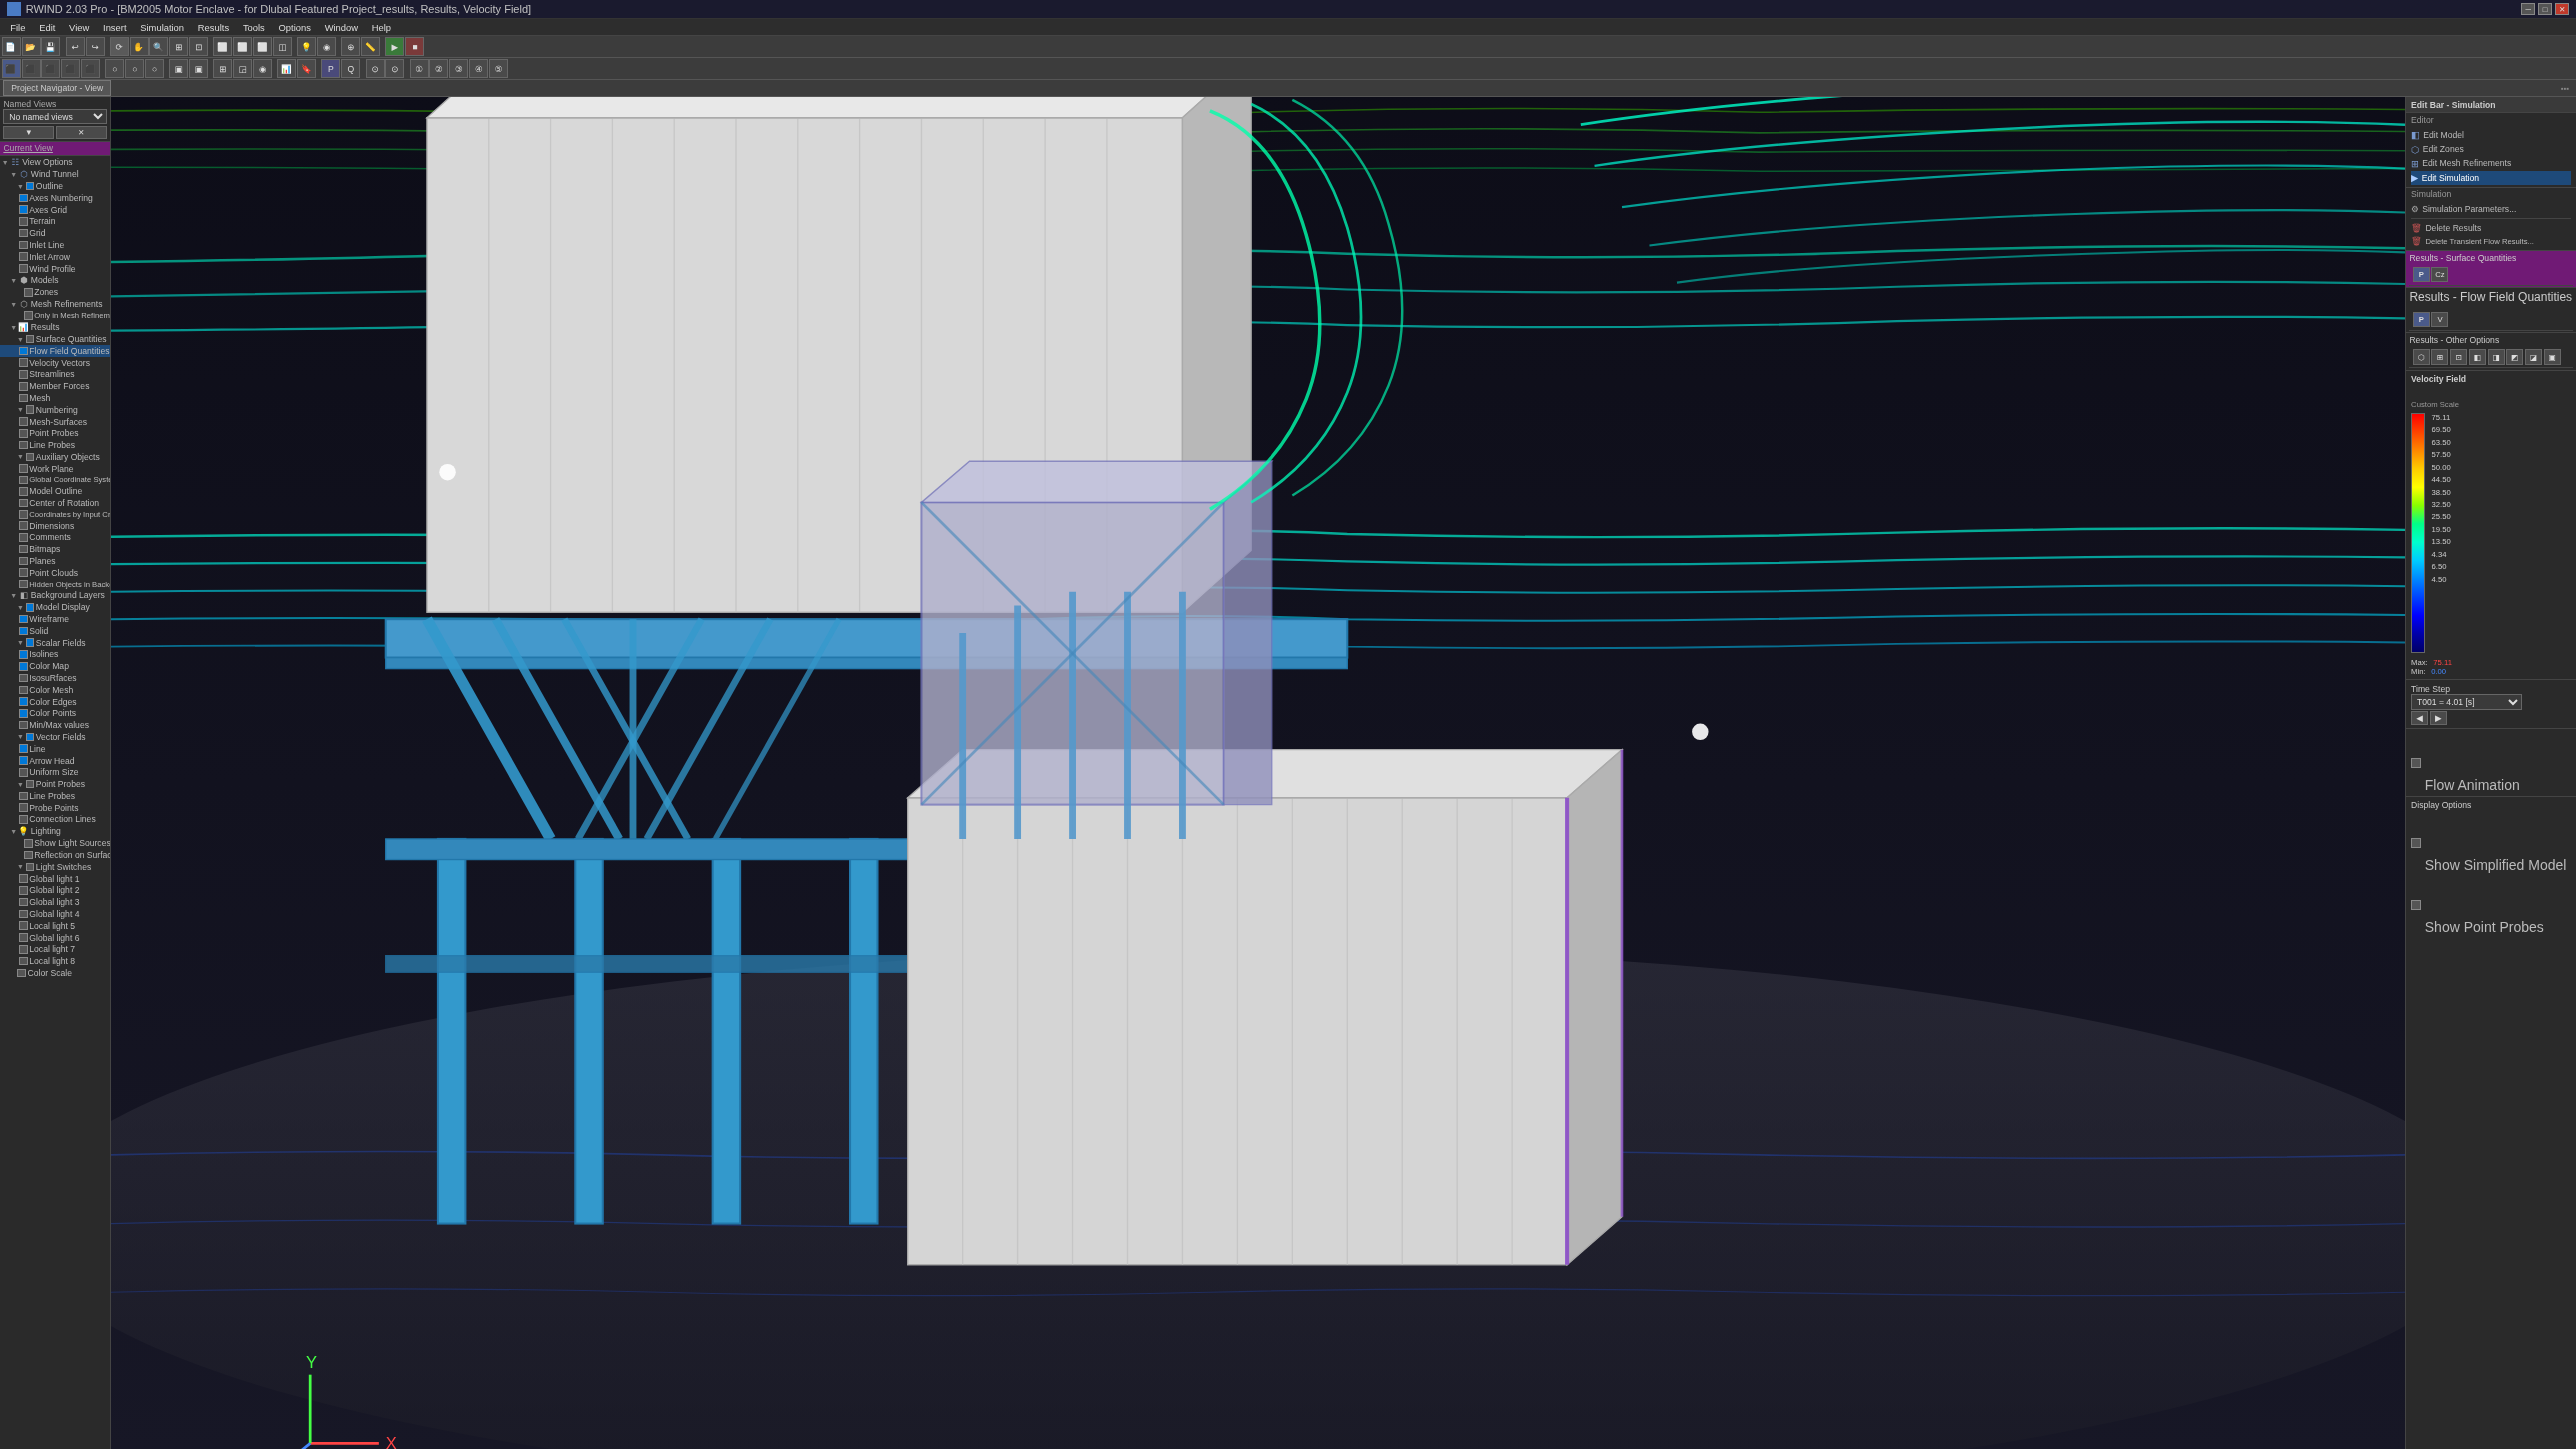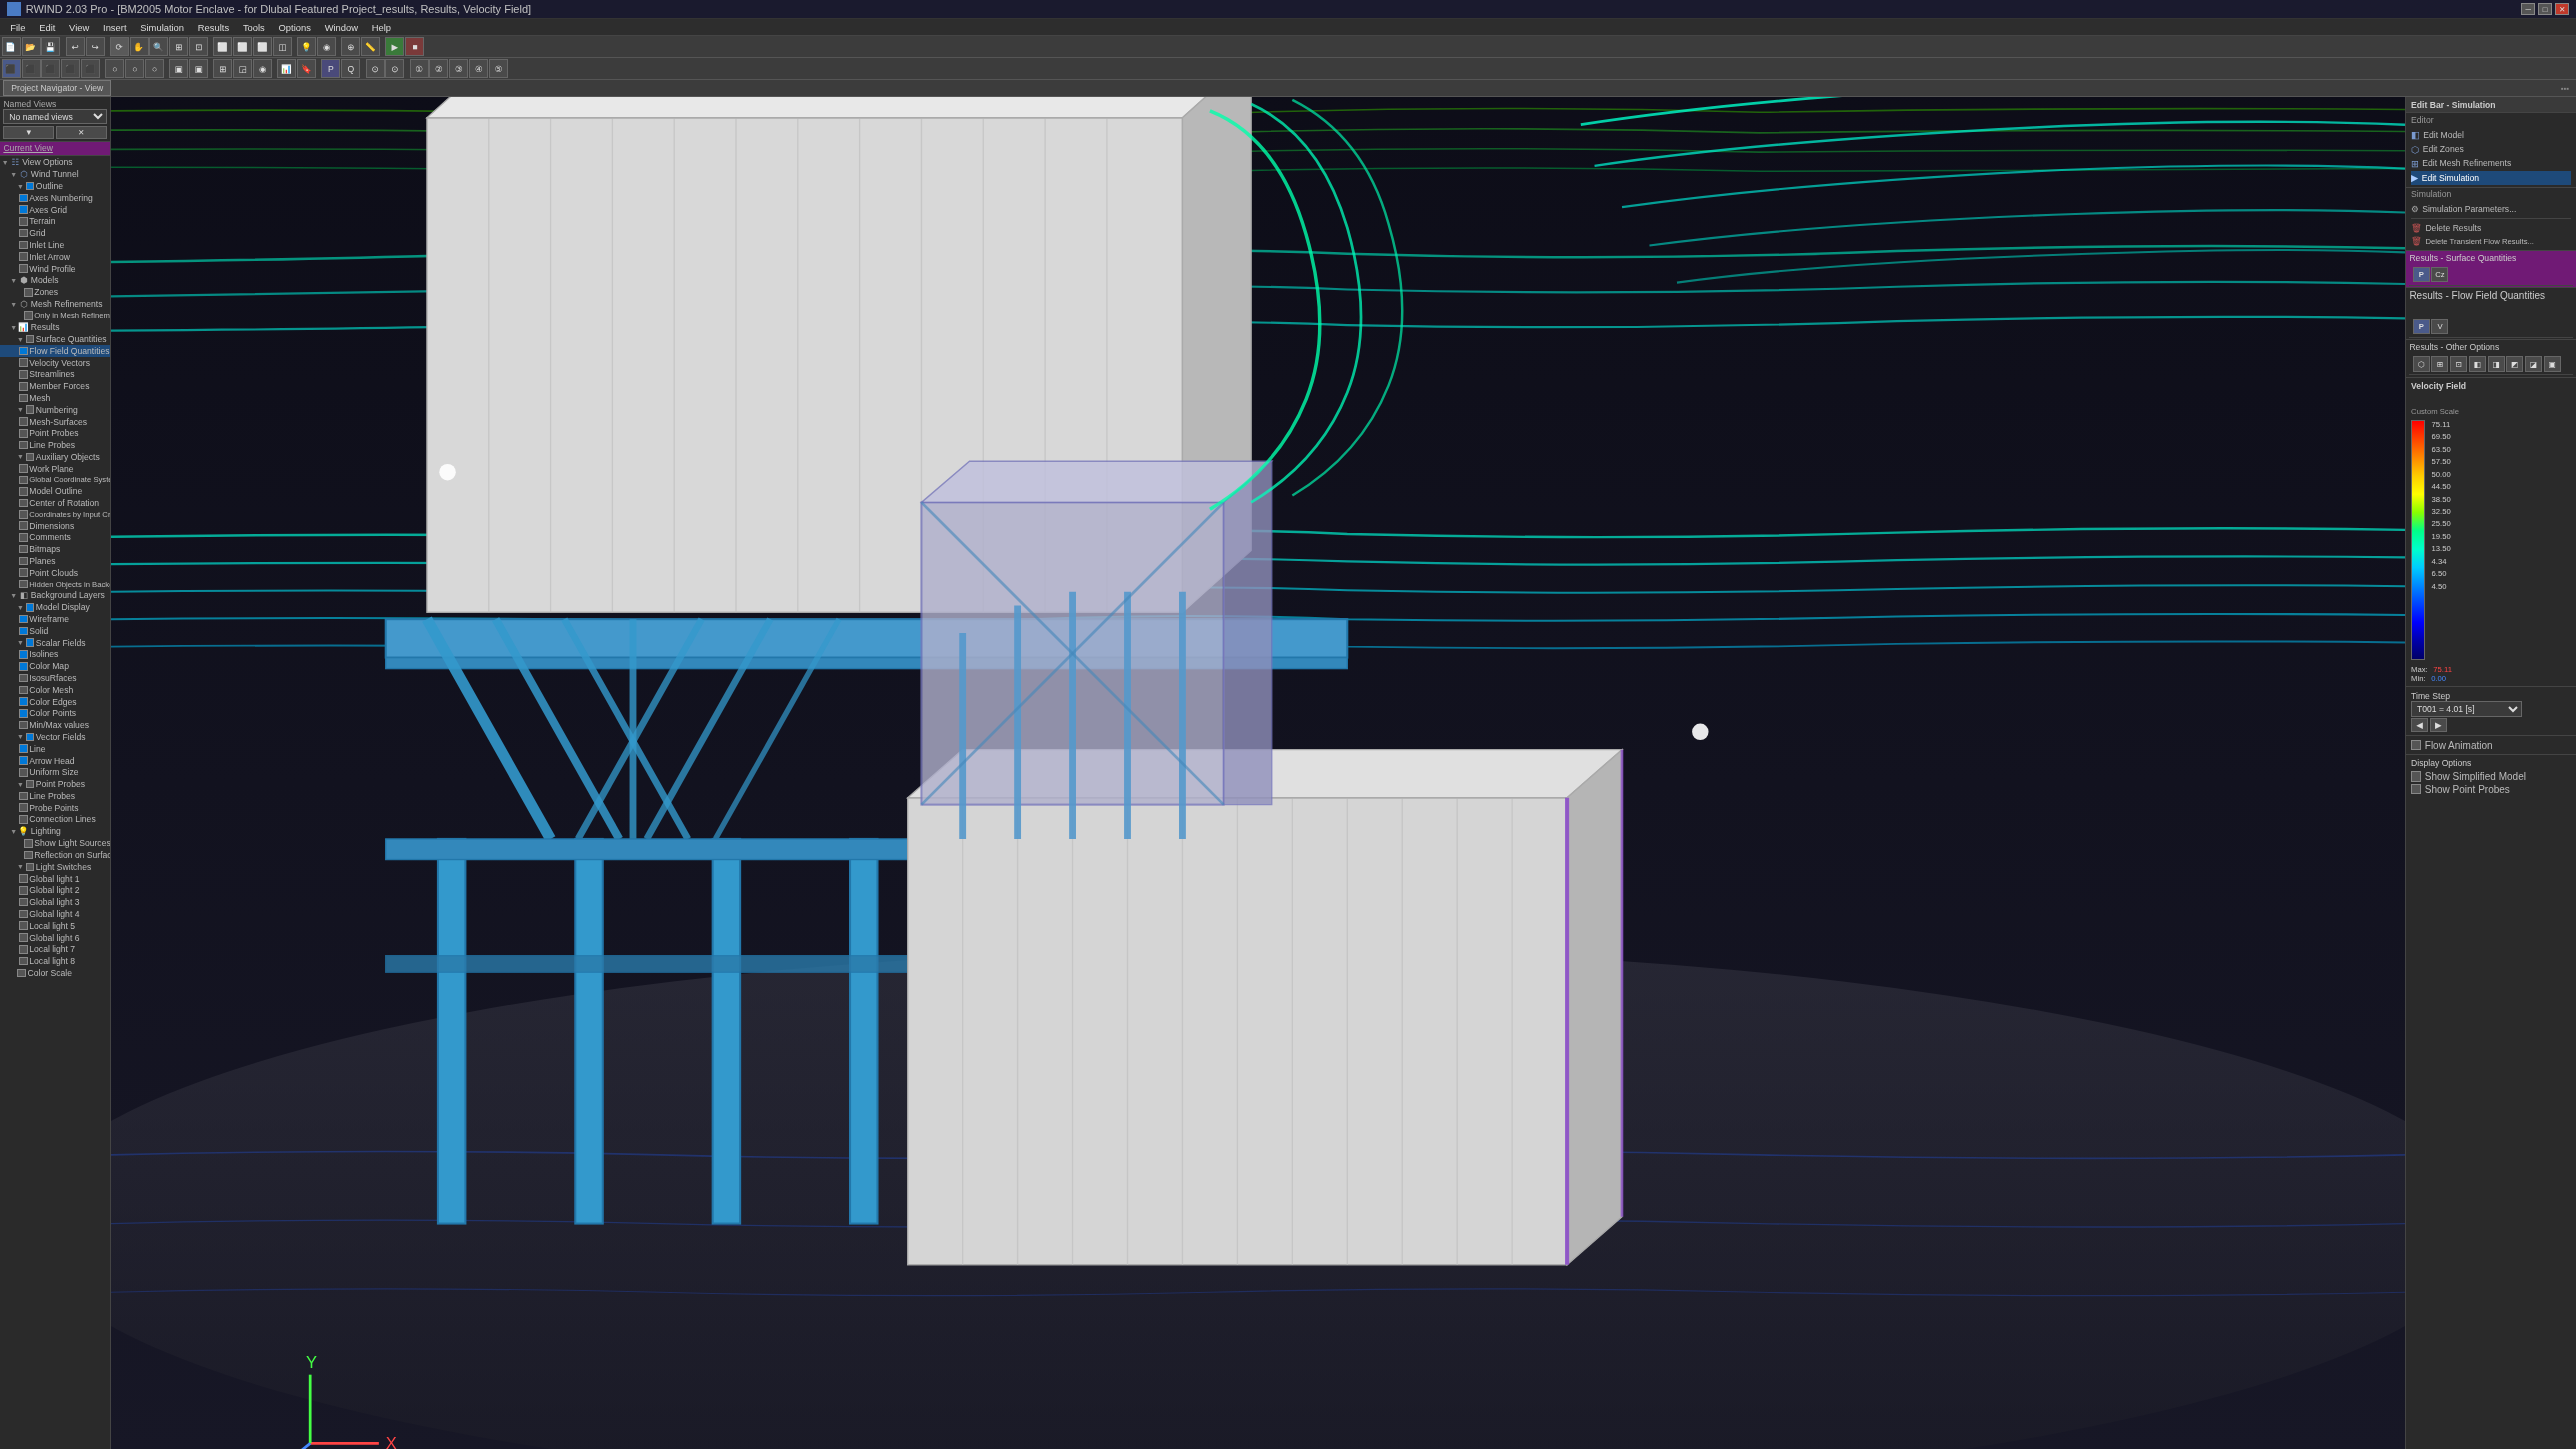--- a/index.html
+++ b/index.html
@@ -81,21 +81,21 @@
     .ts-label { font-size: 8.6px; color: #ccc; }
     .ts-select { background: #3a3a3a; border: 0.9px solid #666; color: #ddd; font-size: 8.6px; padding: 0.9px; width: 111px; }
     .ts-arrows { display: flex; gap: 1.7px; margin-top: 1.7px; }
     .ts-arrow-btn { width: 17px; height: 13.7px; background: #4a4a4a; border: 0.9px solid #666; color: #ddd; display: flex; align-items: center; justify-content: center; font-size: 8.6px; cursor: pointer; }
     
     
     .display-options { padding: 3.4px 5.1px; border-top: 0.9px solid #444; }
     .do-title { font-size: 8.6px; color: #ccc; margin-bottom: 2.6px; }
     .do-row { display: flex; align-items: center; gap: 3.4px; margin-bottom: 1.7px; }
     .do-checkbox { width: 10.3px; height: 10.3px; border: 0.9px solid #888; background: #555; flex-shrink: 0; cursor: pointer; }
-    .do-label { font-size: 10px; color: #bbb; }
+    .do-label { font-size: 14px; color: #bbb; margin-top: 44px; }
     
     
     .anim-row { display: flex; align-items: center; gap: 3.4px; padding: 3.4px 5.1px; border-top: 0.9px solid #444; }
   </style>
 </head>
 <body>
 
 <div class="title-bar">
   <span style="width:13.7px;height:13.7px;background:#4a7bc4;display:inline-block;margin-right:5.1px;"></span>
   <span style="font-size:11px;">RWIND 2.03 Pro - [BM2005 Motor Enclave - for Dlubal Featured Project_results, Results, Velocity Field]</span>
@@ -772,21 +772,21 @@
 
     <div style="padding:1.7px 3.4px;background:#701a75;border-bottom:0.9px solid #444;">
       <div style="font-size:8.6px;color:#ccc;margin-bottom:1.7px;">Results - Surface Quantities</div>
       <div class="right-toolbar">
         <div class="rt-btn" style="background:#4a5a8a;font-weight:bold;">P</div>
         <div class="rt-btn">Cz</div>
       </div>
     </div>
 
     <div style="padding:1.7px 3.4px;background:#2a2a2a;border-bottom:0.9px solid #444;">
-      <div style="font-size:10px;color:#ccc;margin-bottom:15px;">Results - Flow Field Quantities</div>
+      <div style="font-size:12px;color:#ccc;margin-bottom:5px;">Results - Flow Field Quantities</div>
       <div class="right-toolbar">
         <div class="rt-btn" style="background:#4a5a8a;font-weight:bold;">P</div>
         <div class="rt-btn">V</div>
       </div>
     </div>
 
     <div style="padding:1.7px 3.4px;background:#2a2a2a;border-bottom:0.9px solid #444;">
       <div style="font-size:8.6px;color:#ccc;margin-bottom:1.7px;">Results - Other Options</div>
       <div class="right-toolbar">
         <div class="rt-btn">⬡</div>

